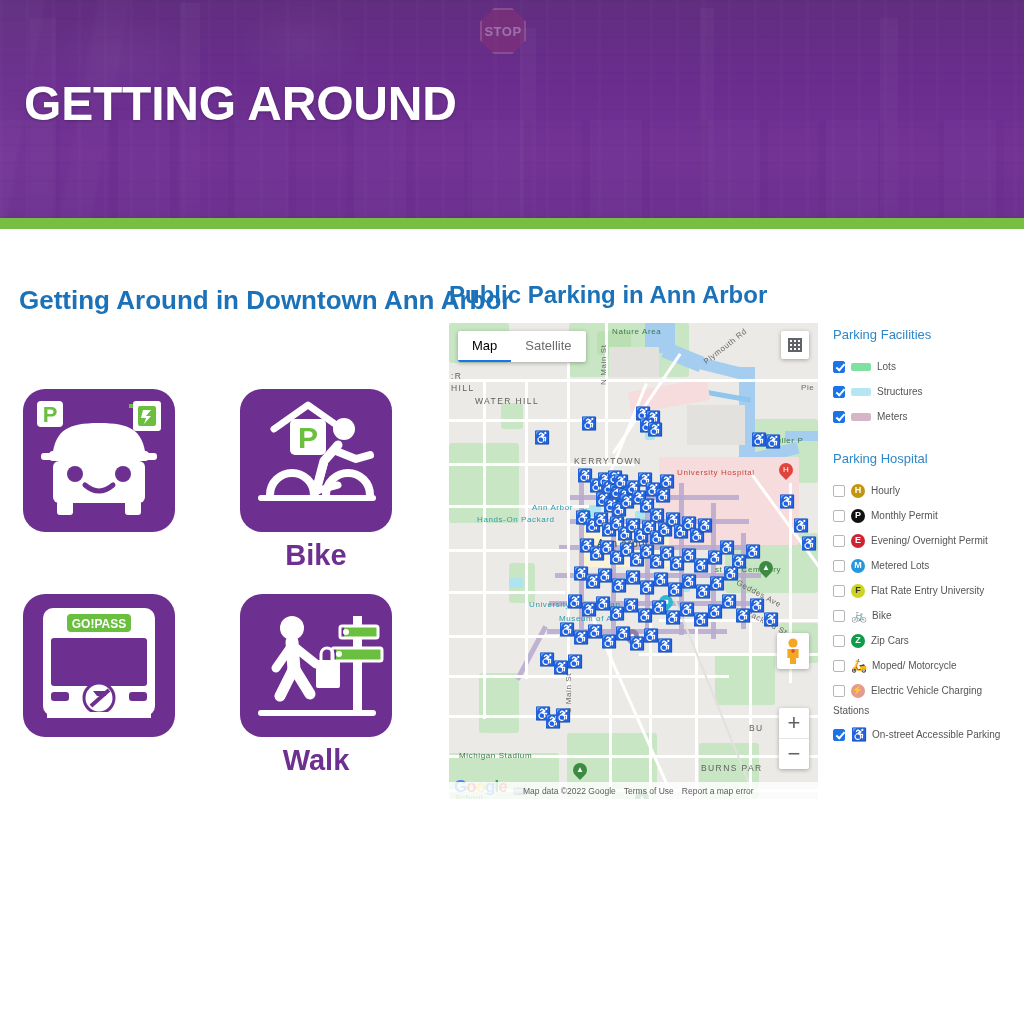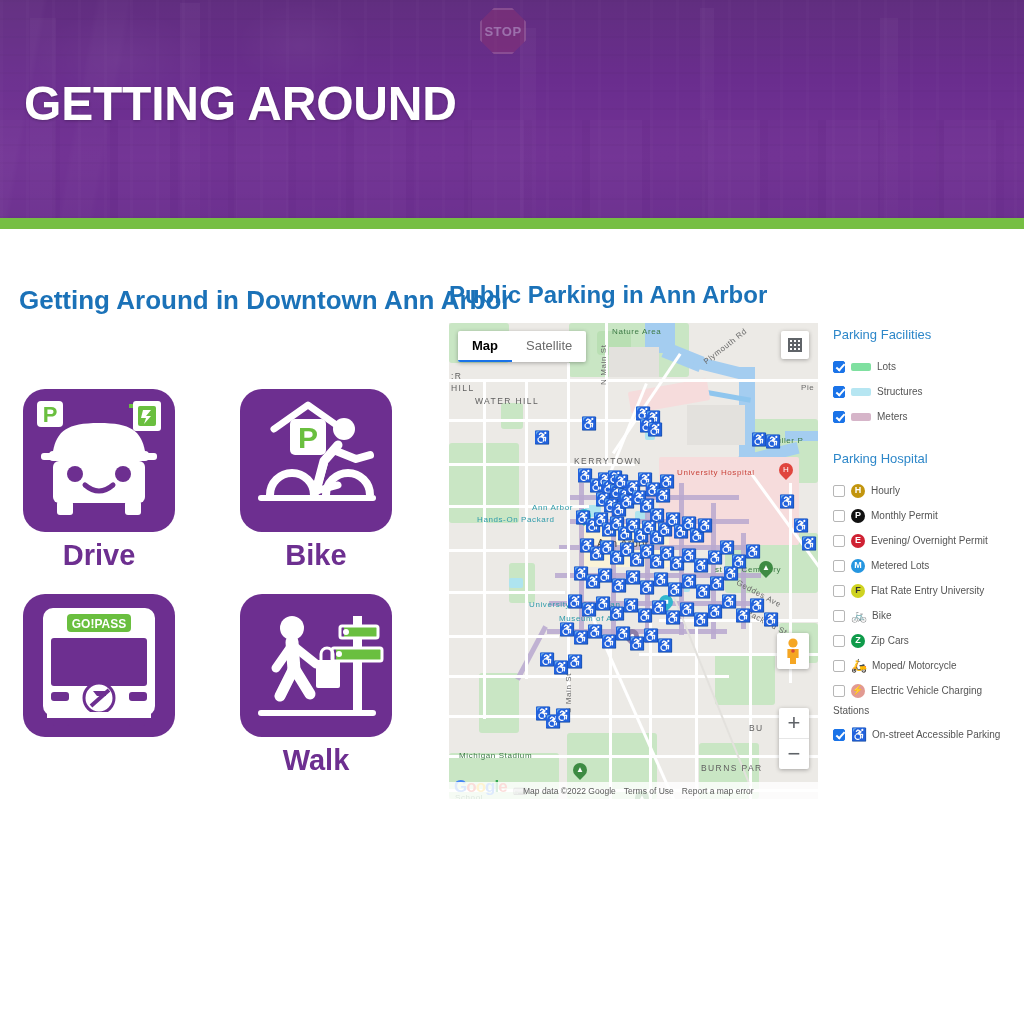--- a/index.html
+++ b/index.html
@@ -118,21 +118,21 @@
     width:14px;height:14px;border-radius:50% 50% 50% 0;transform:rotate(-45deg);
     display:flex;align-items:center;justify-content:center;
   }
   .poi .pin span{transform:rotate(45deg);color:#fff;font-size:8px;line-height:8px;}
 
   .maptype{
     position:absolute;left:9px;top:8px;display:flex;background:#fff;
     box-shadow:0 1px 4px rgba(0,0,0,.3);border-radius:2px;overflow:hidden;
   }
   .maptype div{padding:7px 14px;font-size:13px;color:#6b6b6b;}
-  .maptype div.active{color:#000;font-weight:bold;border-bottom:2px solid #1a73e8;}
+  .maptype div.active{color:#000;font-weight:normal;border-bottom:2px solid #1a73e8;}
   .fullscreen{
     position:absolute;right:9px;top:8px;width:28px;height:28px;background:#fff;
     box-shadow:0 1px 4px rgba(0,0,0,.3);border-radius:2px;
   }
   .fullscreen i{position:absolute;width:6px;height:6px;border:2px solid #5f6368;}
   .fs1{left:7px;top:7px;border-right:none;border-bottom:none;}
   .fs2{right:7px;top:7px;border-left:none;border-bottom:none;}
   .fs3{left:7px;bottom:7px;border-right:none;border-top:none;}
   .fs4{right:7px;bottom:7px;border-left:none;border-top:none;}
   .pegman{
@@ -222,21 +222,20 @@
             <rect x="18" y="64" width="14" height="7" rx="3" fill="#fff"></rect>
             <rect x="120" y="64" width="14" height="7" rx="3" fill="#fff"></rect>
             <rect x="30" y="72" width="92" height="42" rx="6" fill="#fff"></rect>
             <rect x="34" y="112" width="16" height="14" rx="3" fill="#fff"></rect>
             <rect x="102" y="112" width="16" height="14" rx="3" fill="#fff"></rect>
             <circle cx="52" cy="85" r="8" fill="#6d2f90"></circle>
             <circle cx="100" cy="85" r="8" fill="#6d2f90"></circle>
             <path d="M62 96 q14 12 28 0" stroke="#6d2f90" stroke-width="5" fill="none" stroke-linecap="round"></path>
           </svg>
         </div>
-        <div class="mode-label">Drive</div>
       </div>
 
       <div class="mode">
         <div class="mode-tile">
           <svg viewBox="0 0 152 143" width="152" height="143">
             <path d="M34 40 L68 16 L102 40" stroke="#fff" stroke-width="7" fill="none" stroke-linecap="round" stroke-linejoin="round"></path>
             <rect x="50" y="30" width="36" height="36" rx="5" fill="#fff"></rect>
             <text x="68" y="59" font-size="30" font-weight="bold" fill="#6abf3f" text-anchor="middle" font-family="Liberation Sans, sans-serif">P</text>
             <path d="M30 106 a22 22 0 0 1 44 0" stroke="#fff" stroke-width="8" fill="none"></path>
             <path d="M86 106 a22 22 0 0 1 44 0" stroke="#fff" stroke-width="8" fill="none"></path>

